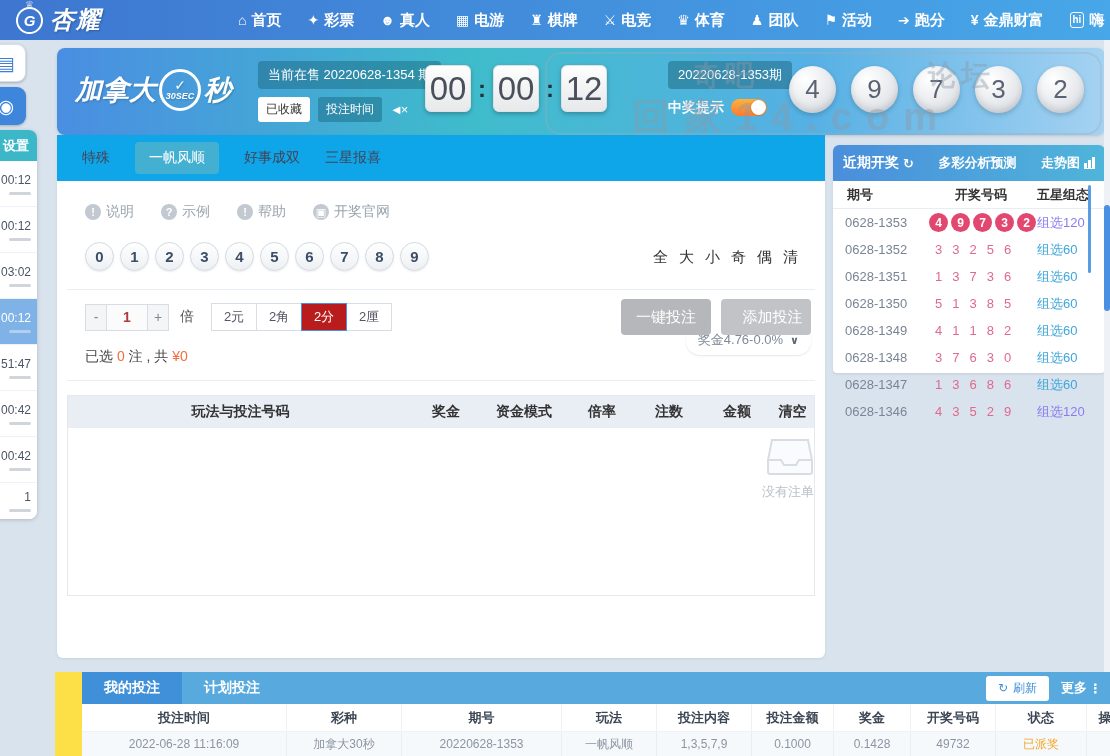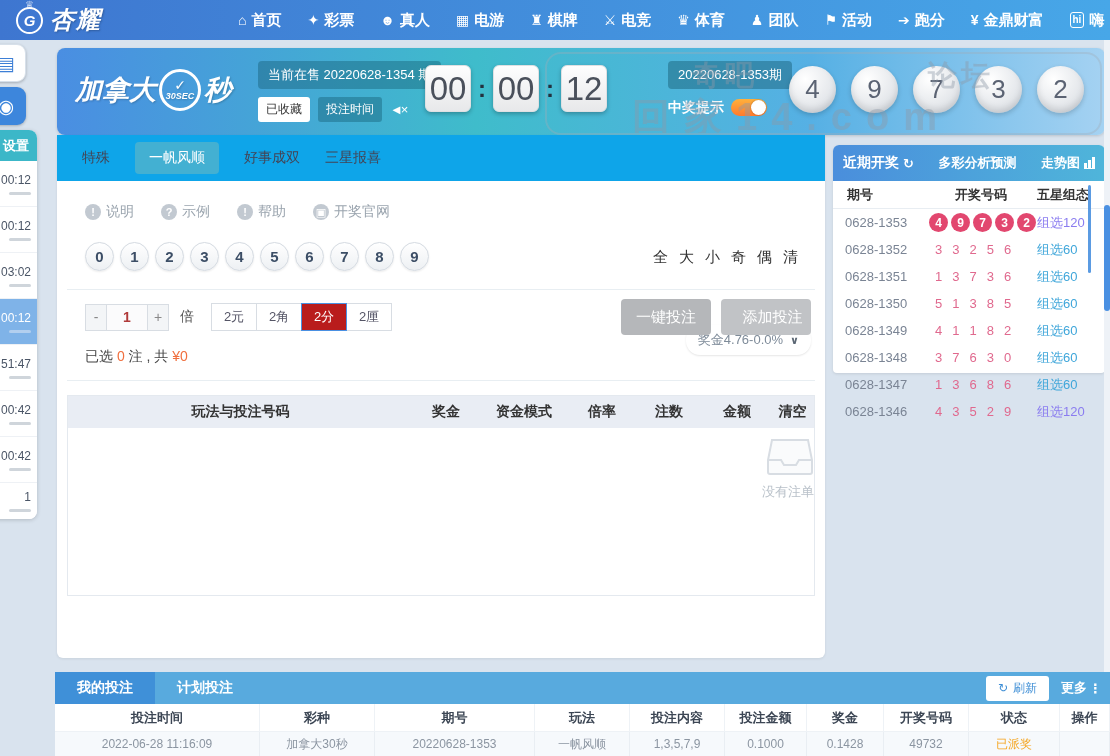--- a/index.html
+++ b/index.html
@@ -117,21 +117,21 @@
   .r-issue{color:#7a8494;padding-left:12px;}
   .r-nums{display:flex;gap:10px;padding-left:10px;color:#e0698e;}
   .r-nums.balls{gap:3px;padding-left:4px;}
   .r-ball{width:19px;height:19px;border-radius:50%;background:#e2476f;color:#fff;font-size:12px;font-weight:bold;display:flex;align-items:center;justify-content:center;}
   .r-type{cursor:pointer;}
   .r-type.blue{color:#3fa6da;}
   .r-type.purple{color:#8a7cf0;}
   .inner-scroll{position:absolute;right:14px;top:40px;width:3px;height:88px;background:#5b9be2;border-radius:2px;}
 
   
-  .bottom{position:absolute;left:55px;top:672px;width:1055px;height:84px;background:#0369a1;}
+  .bottom{position:absolute;left:55px;top:672px;width:1055px;height:84px;background:#fde047;padding-left:27px;}
   .b-tabbar{height:32px;background:#58aade;display:flex;align-items:stretch;position:relative;}
   .b-tab{color:#fff;font-size:14px;font-weight:bold;padding:0 22px;display:flex;align-items:center;cursor:pointer;}
   .b-tab.active{background:#3f90d8;}
   .b-right{position:absolute;right:8px;top:0;height:32px;display:flex;align-items:center;gap:12px;}
   .refresh-btn{background:#fff;color:#3f8fd6;font-size:12px;padding:4px 12px;border-radius:3px;display:flex;gap:5px;align-items:center;cursor:pointer;}
   .more{color:#fff;font-size:13px;font-weight:bold;display:flex;align-items:center;gap:2px;cursor:pointer;}
   .b-table{display:grid;grid-template-columns:205px 115px 160px 95px 95px 82px 77px 85px 91px 50px;}
   .b-th{height:28px;display:flex;align-items:center;justify-content:center;font-size:13px;font-weight:bold;color:#3c4654;background:#fff;border-right:1px solid #eef2f6;border-bottom:1px solid #eef2f6;}
   .b-td{height:24px;display:flex;align-items:center;justify-content:center;font-size:12px;color:#8b95a1;background:#f6f9fc;border-right:1px solid #e9eef3;}
   .b-td.status{color:#f5a623;}

